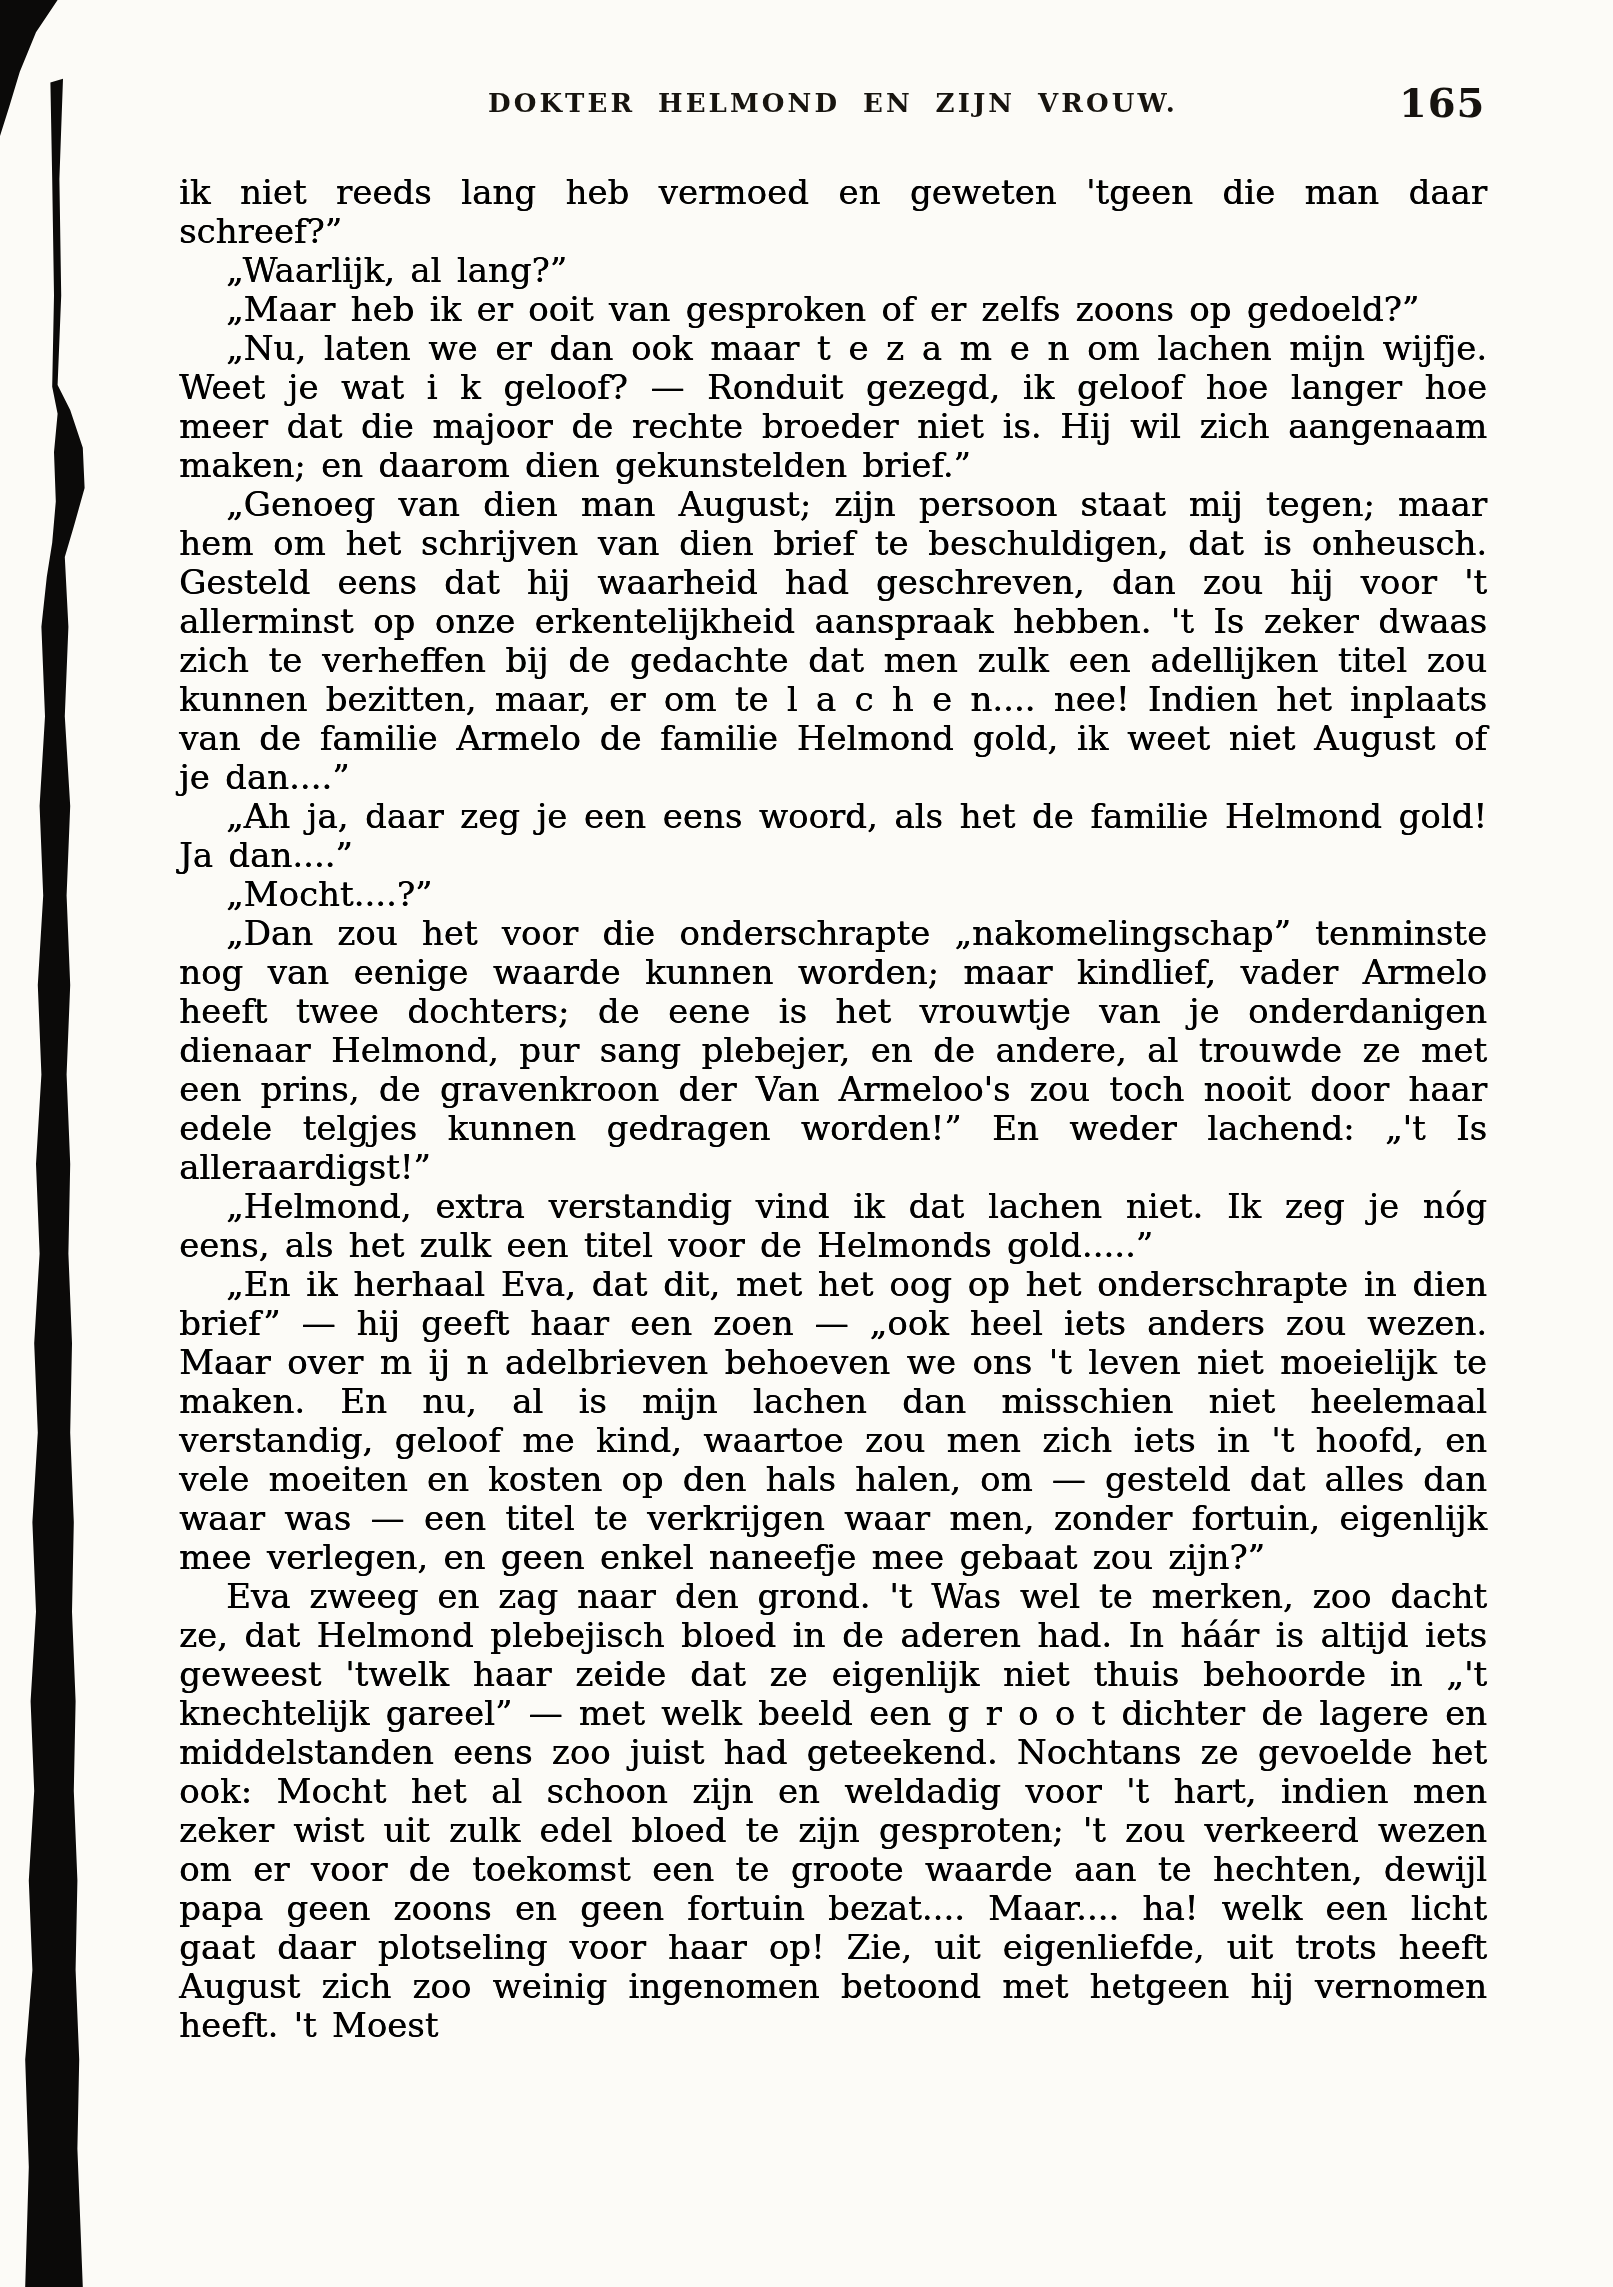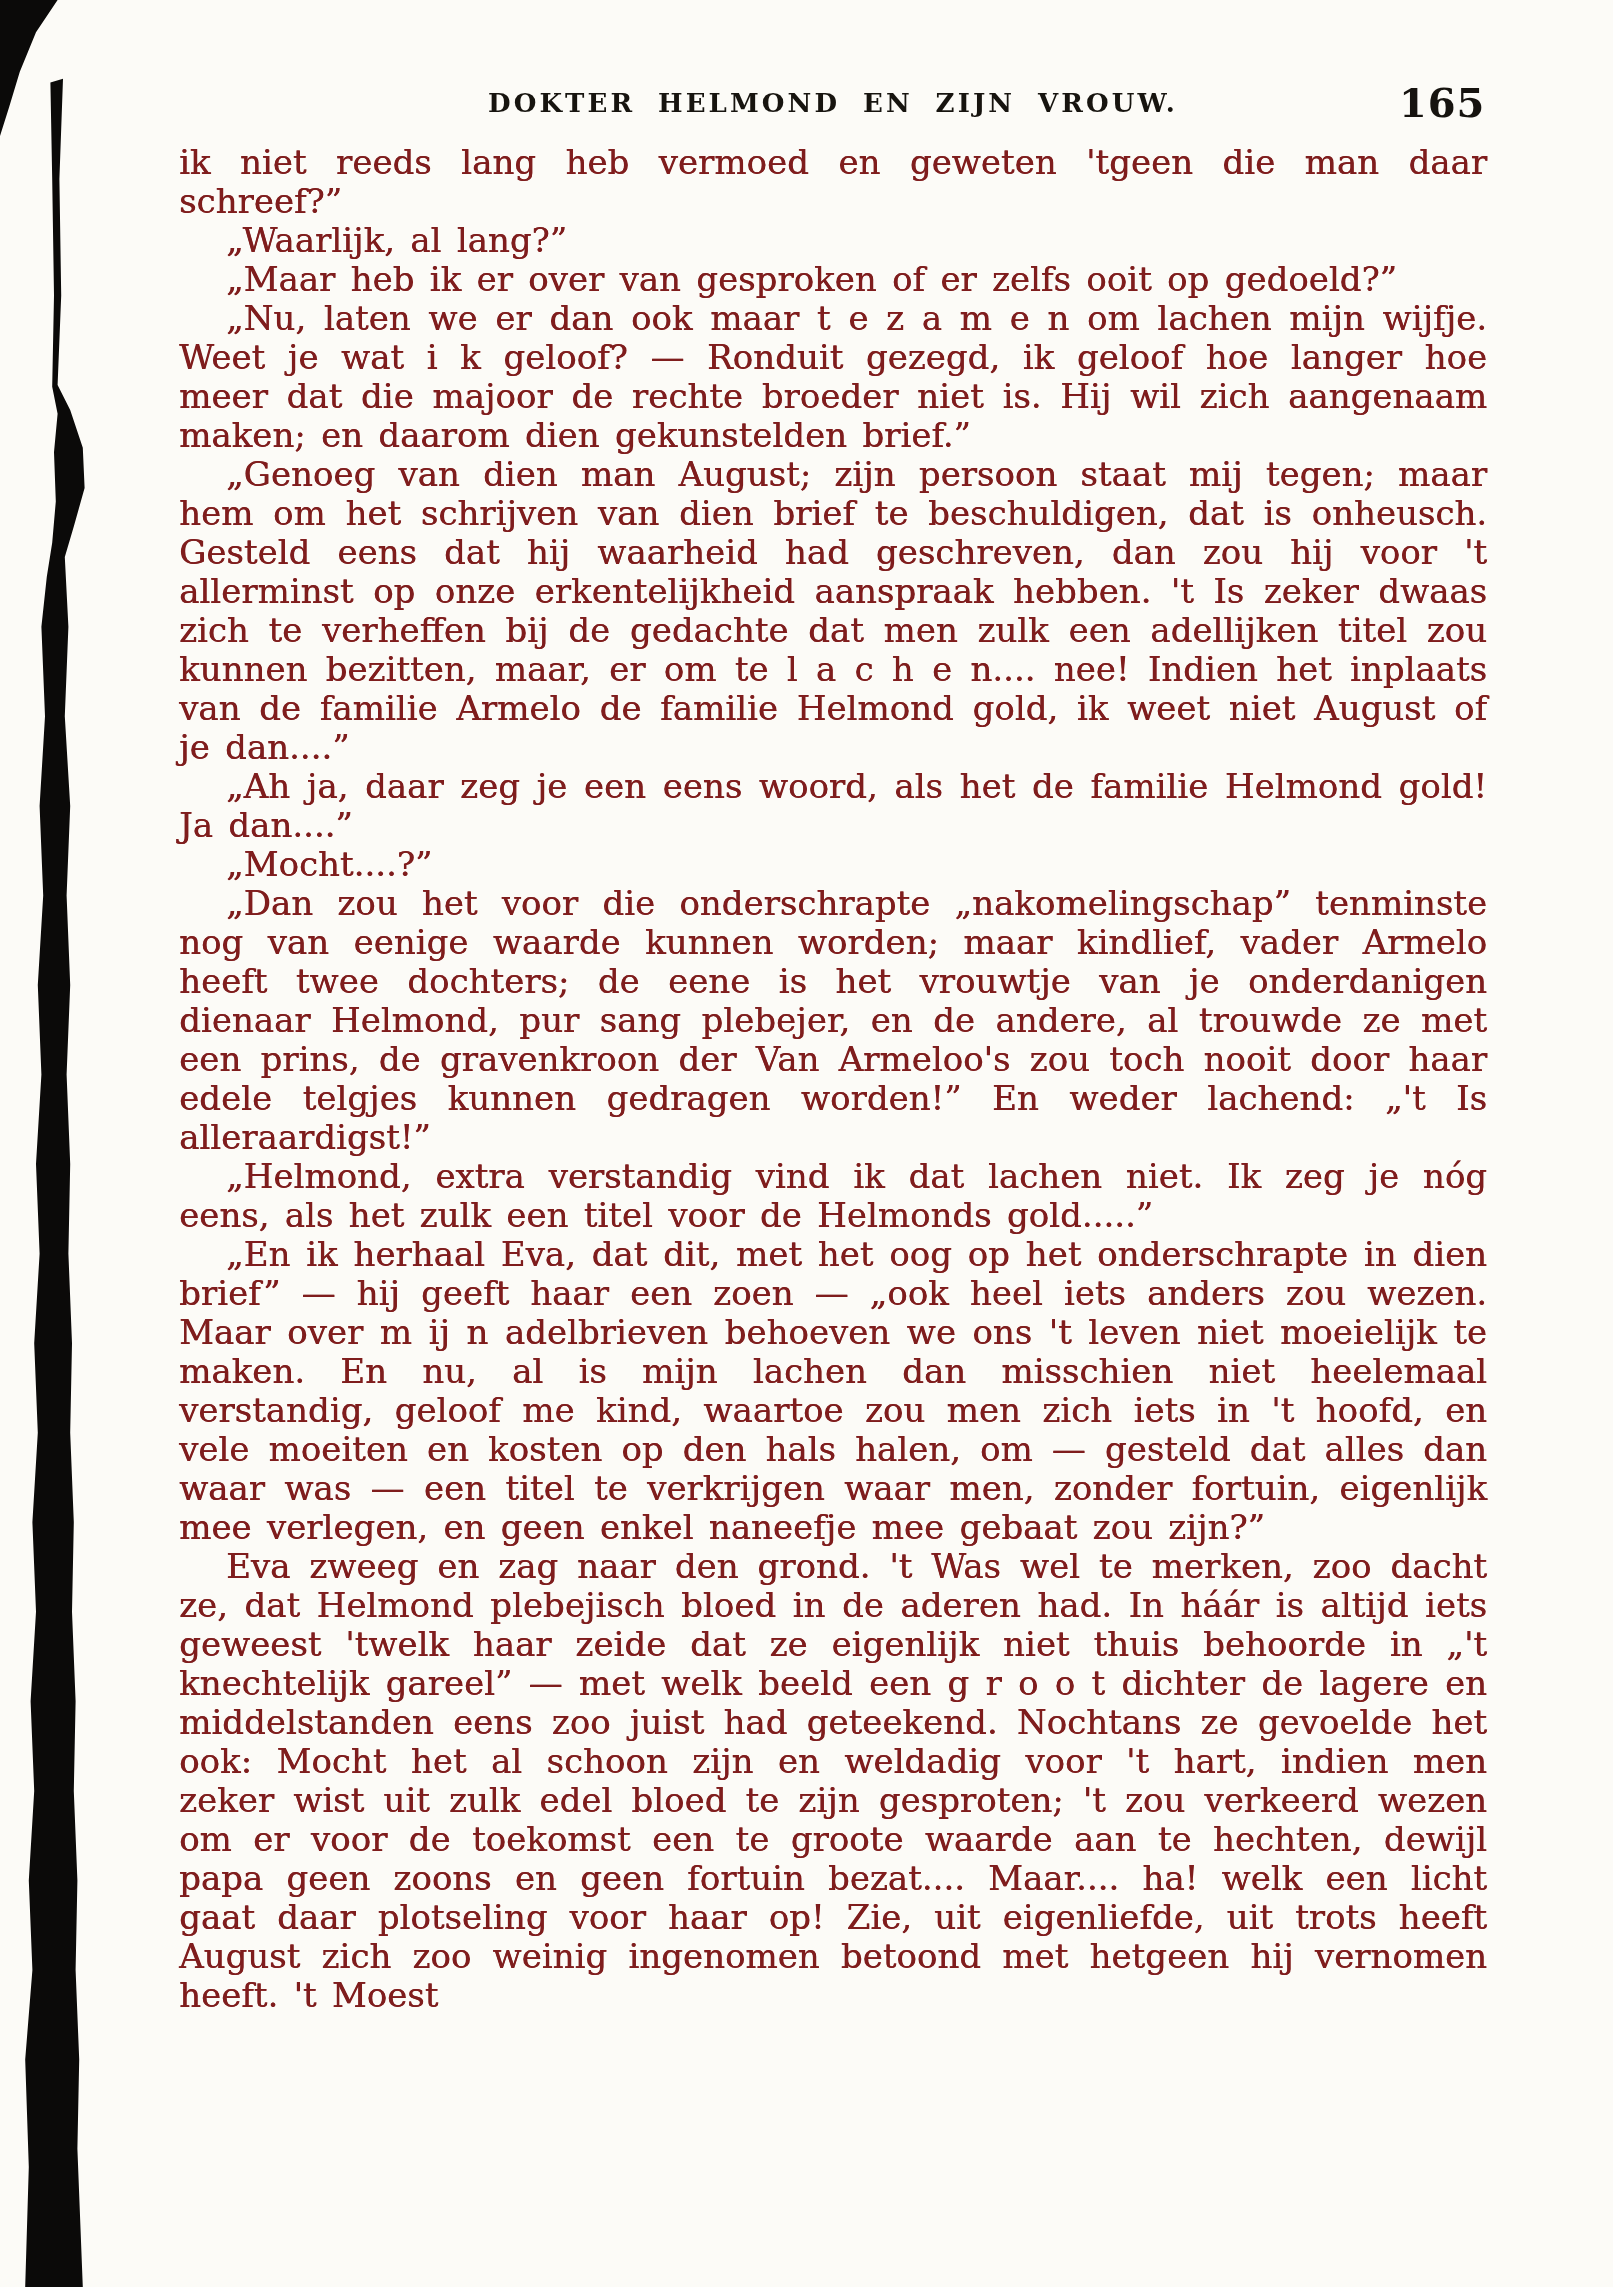--- a/index.html
+++ b/index.html
@@ -41,27 +41,27 @@
     color: #17140f;
   }
   .page-number {
     position: absolute;
     right: 1.8px; top: 1.8px;
     font-weight: bold;
     font-size: 40px;
     letter-spacing: 0.9px;
   }
   .text-body {
-    margin-top: 9px;
+    margin-top: 39px;
     font-size: 34px;
     line-height: 39px;
     text-align: justify;
     word-spacing: 4.5px;
     text-shadow: 0.4px 0 0 currentColor; 
-    color: #7f1d1d;
+    color: #000000;
   }
   .para { margin: 0; }
   .para.indent { text-indent: 47px; }
 </style>
 </head>
 <body>
 
 <div class="page">
 
   <div class="scan-edge">
@@ -88,21 +88,21 @@
   <div class="content">
 
     <div class="header">
       <span class="running-title">DOKTER HELMOND EN ZIJN VROUW.</span>
       <span class="page-number">165</span>
     </div>
 
     <div class="text-body">
         <p class="para">ik niet reeds lang heb vermoed en geweten 'tgeen die man daar schreef?”</p>
         <p class="para indent">„Waarlijk, al lang?”</p>
-        <p class="para indent">„Maar heb ik er over van gesproken of er zelfs ooit op gedoeld?”</p>
+        <p class="para indent">„Maar heb ik er ooit van gesproken of er zelfs zoons op gedoeld?”</p>
         <p class="para indent">„Nu, laten we er dan ook maar t e z a m e n om lachen mijn wijfje. Weet je wat i k geloof? — Ronduit gezegd, ik geloof hoe langer hoe meer dat die majoor de rechte broeder niet is. Hij wil zich aangenaam maken; en daarom dien gekunstelden brief.”</p>
         <p class="para indent">„Genoeg van dien man August; zijn persoon staat mij tegen; maar hem om het schrijven van dien brief te beschuldigen, dat is onheusch. Gesteld eens dat hij waarheid had geschreven, dan zou hij voor 't allerminst op onze erkentelijkheid aanspraak hebben. 't Is zeker dwaas zich te verheffen bij de gedachte dat men zulk een adellijken titel zou kunnen bezitten, maar, er om te l a c h e n.... nee! Indien het inplaats van de familie Armelo de familie Helmond gold, ik weet niet August of je dan....”</p>
         <p class="para indent">„Ah ja, daar zeg je een eens woord, als het de familie Helmond gold! Ja dan....”</p>
         <p class="para indent">„Mocht....?”</p>
         <p class="para indent">„Dan zou het voor die onderschrapte „nakomelingschap” tenminste nog van eenige waarde kunnen worden; maar kindlief, vader Armelo heeft twee dochters; de eene is het vrouwtje van je onderdanigen dienaar Helmond, pur sang plebejer, en de andere, al trouwde ze met een prins, de gravenkroon der Van Armeloo's zou toch nooit door haar edele telgjes kunnen gedragen worden!” En weder lachend: „'t Is alleraardigst!”</p>
         <p class="para indent">„Helmond, extra verstandig vind ik dat lachen niet. Ik zeg je nóg eens, als het zulk een titel voor de Helmonds gold.....”</p>
         <p class="para indent">„En ik herhaal Eva, dat dit, met het oog op het onderschrapte in dien brief” — hij geeft haar een zoen — „ook heel iets anders zou wezen. Maar over m ij n adelbrieven behoeven we ons 't leven niet moeielijk te maken. En nu, al is mijn lachen dan misschien niet heelemaal verstandig, geloof me kind, waartoe zou men zich iets in 't hoofd, en vele moeiten en kosten op den hals halen, om — gesteld dat alles dan waar was — een titel te verkrijgen waar men, zonder fortuin, eigenlijk mee verlegen, en geen enkel naneefje mee gebaat zou zijn?”</p>
         <p class="para indent">Eva zweeg en zag naar den grond. 't Was wel te merken, zoo dacht ze, dat Helmond plebejisch bloed in de aderen had. In háár is altijd iets geweest 'twelk haar zeide dat ze eigenlijk niet thuis behoorde in „'t knechtelijk gareel” — met welk beeld een g r o o t dichter de lagere en middelstanden eens zoo juist had geteekend. Nochtans ze gevoelde het ook: Mocht het al schoon zijn en weldadig voor 't hart, indien men zeker wist uit zulk edel bloed te zijn gesproten; 't zou verkeerd wezen om er voor de toekomst een te groote waarde aan te hechten, dewijl papa geen zoons en geen fortuin bezat.... Maar.... ha! welk een licht gaat daar plotseling voor haar op! Zie, uit eigenliefde, uit trots heeft August zich zoo weinig ingenomen betoond met hetgeen hij vernomen heeft. 't Moest</p>
       </div>
 

